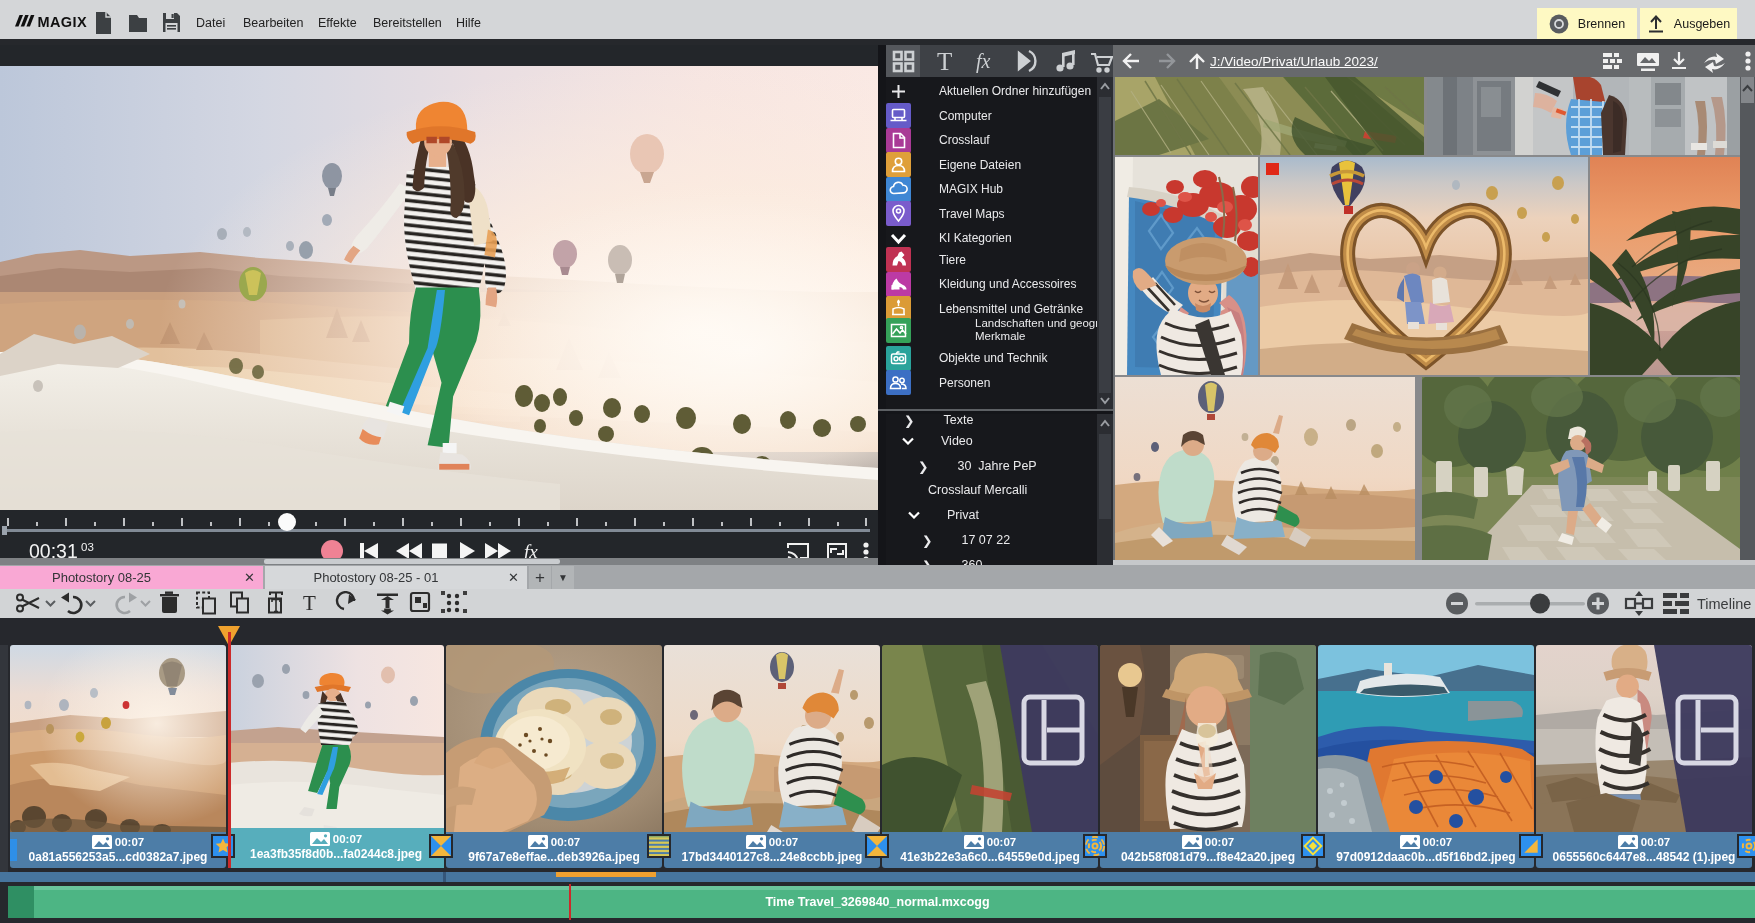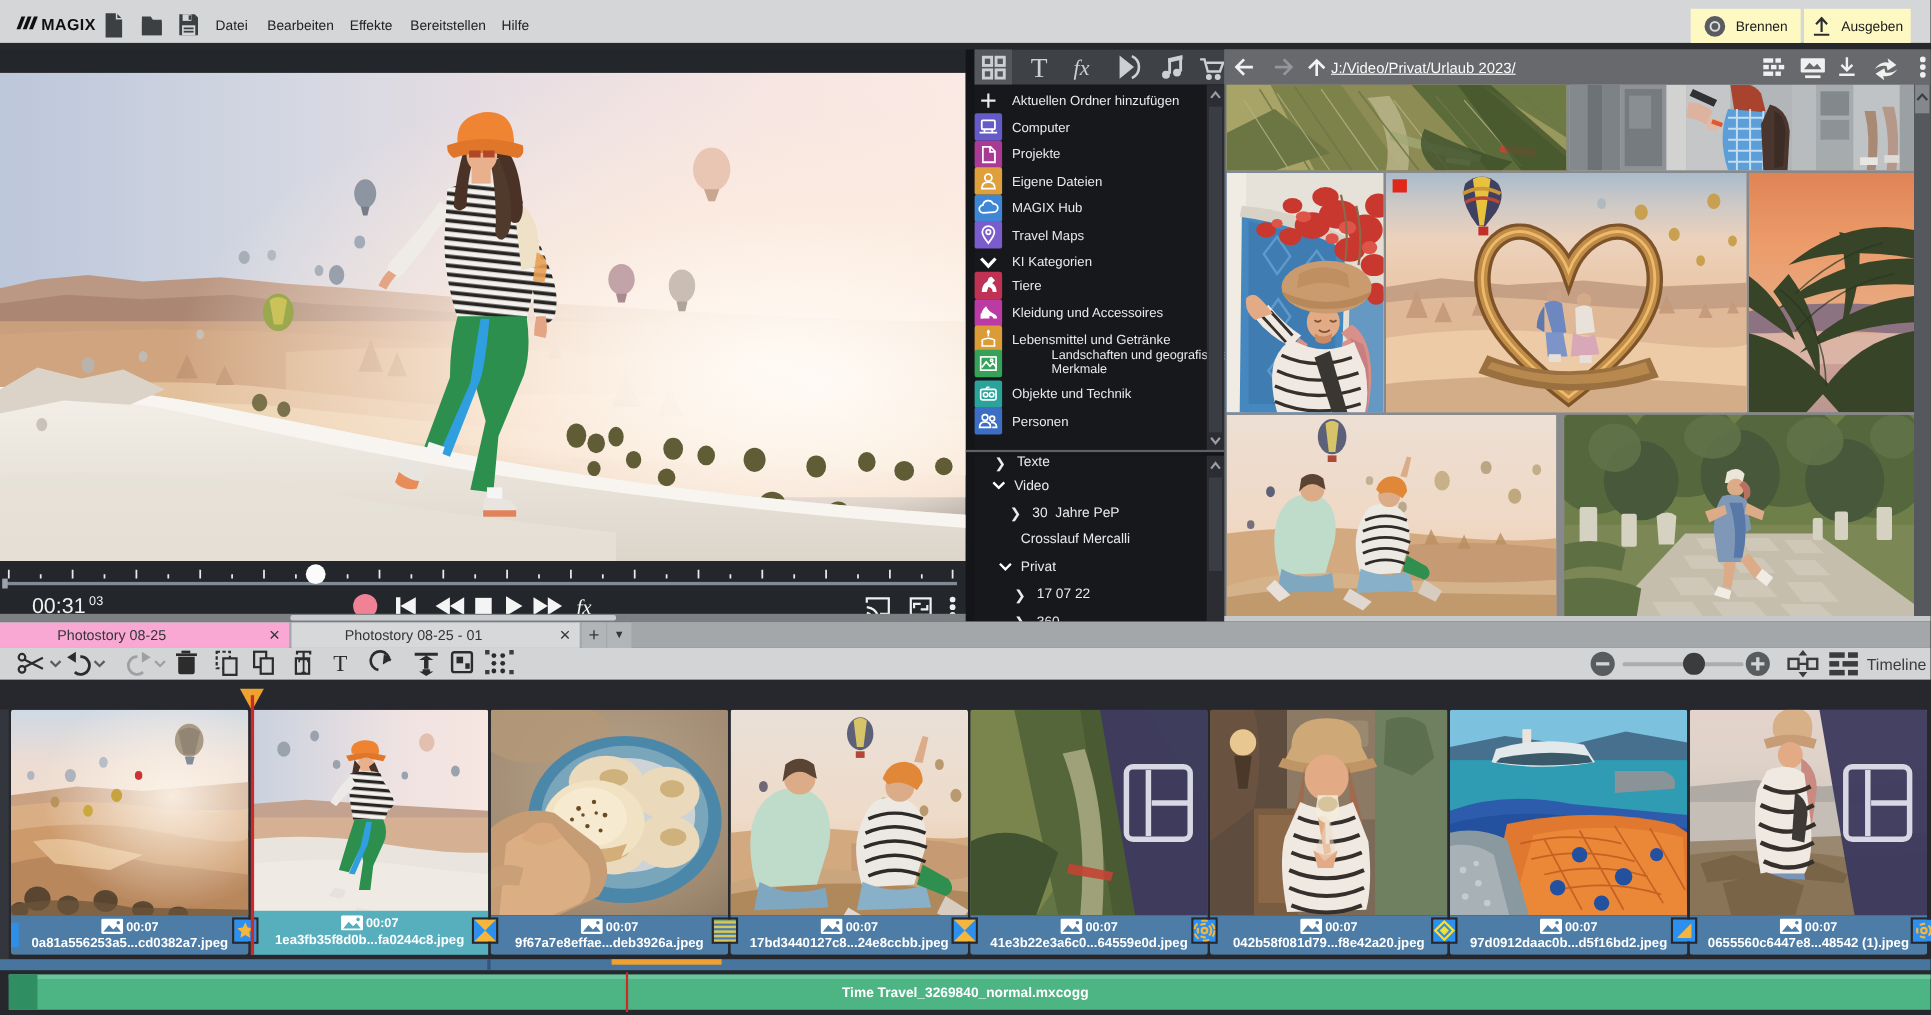--- a/index.html
+++ b/index.html
@@ -19,21 +19,21 @@
 #photo { position:absolute; top:21px; left:0; width:878px; height:444px; overflow:hidden; }
 #seekrow { position:absolute; top:465px; left:0; width:878px; height:28px; }
 #transport { position:absolute; top:493px; left:0; width:878px; height:27px; color:#fff; }
 #prevscroll { position:absolute; top:513px; left:0; width:878px; height:7px; background:#7e8184; }
 
 
 #midpanel { position:absolute; top:45px; left:878px; width:235px; height:520px; background:#141519; }
 #midtools { position:absolute; top:0; left:8px; width:227px; height:32px; background:#3e4146; }
 #midlist { position:absolute; top:32px; left:8px; width:227px; height:333px; background:#17181c; color:#eaeaec; font-size:12px;}
 #midtree { position:absolute; top:369px; left:8px; width:227px; height:151px; background:#17181c; color:#eaeaec; font-size:12.5px; overflow:hidden;}
-.mrow { position:absolute; left:0; height:24px; display:flex; align-items:center; }
+.mrow { position:absolute; left:0; height:24px; display:flex; align-items:center;gap:19px; }
 .micon { width:25px; height:25px; border-radius:2px; margin-right:9px; display:flex; align-items:center; justify-content:center; flex:none;}
 .mtext { white-space:nowrap; }
 
 
 #rightpanel { position:absolute; top:45px; left:1113px; width:642px; height:520px; background:#6e7174; }
 #rptools { position:absolute; top:0; left:0; width:642px; height:32px; background:#67696c; color:#f0f0f0; }
 #mosaic { position:absolute; top:32px; left:2px; width:625px; height:483px; background:#88898b; }
 .ph { position:absolute; overflow:hidden; }
 
 
@@ -362,21 +362,21 @@
           </svg>
           <span class="mtext">Computer</span>
         </div>
     <div class="mrow" style="top:51px;">
           <svg class="micon" style="background:#a93a96;" width="25" height="25">
             <g fill="none" stroke="#fff" stroke-width="1.6">
               <path d="M7.5 5.5 h7 l4 4 v10 h-11 Z"></path>
               <path d="M14 5.5 v4.5 h4.5"></path>
             </g>
           </svg>
-          <span class="mtext">Projekte</span>
+          <span class="mtext">Crosslauf</span>
         </div>
     <div class="mrow" style="top:75.5px;">
           <svg class="micon" style="background:#df9f3a;" width="25" height="25">
             <g fill="none" stroke="#fff" stroke-width="1.6">
               <circle cx="12.5" cy="9.5" r="3.2"></circle>
               <path d="M6.5 19.5 q0 -6 6 -6 q6 0 6 6 Z"></path>
             </g>
           </svg>
           <span class="mtext">Eigene Dateien</span>
         </div>

